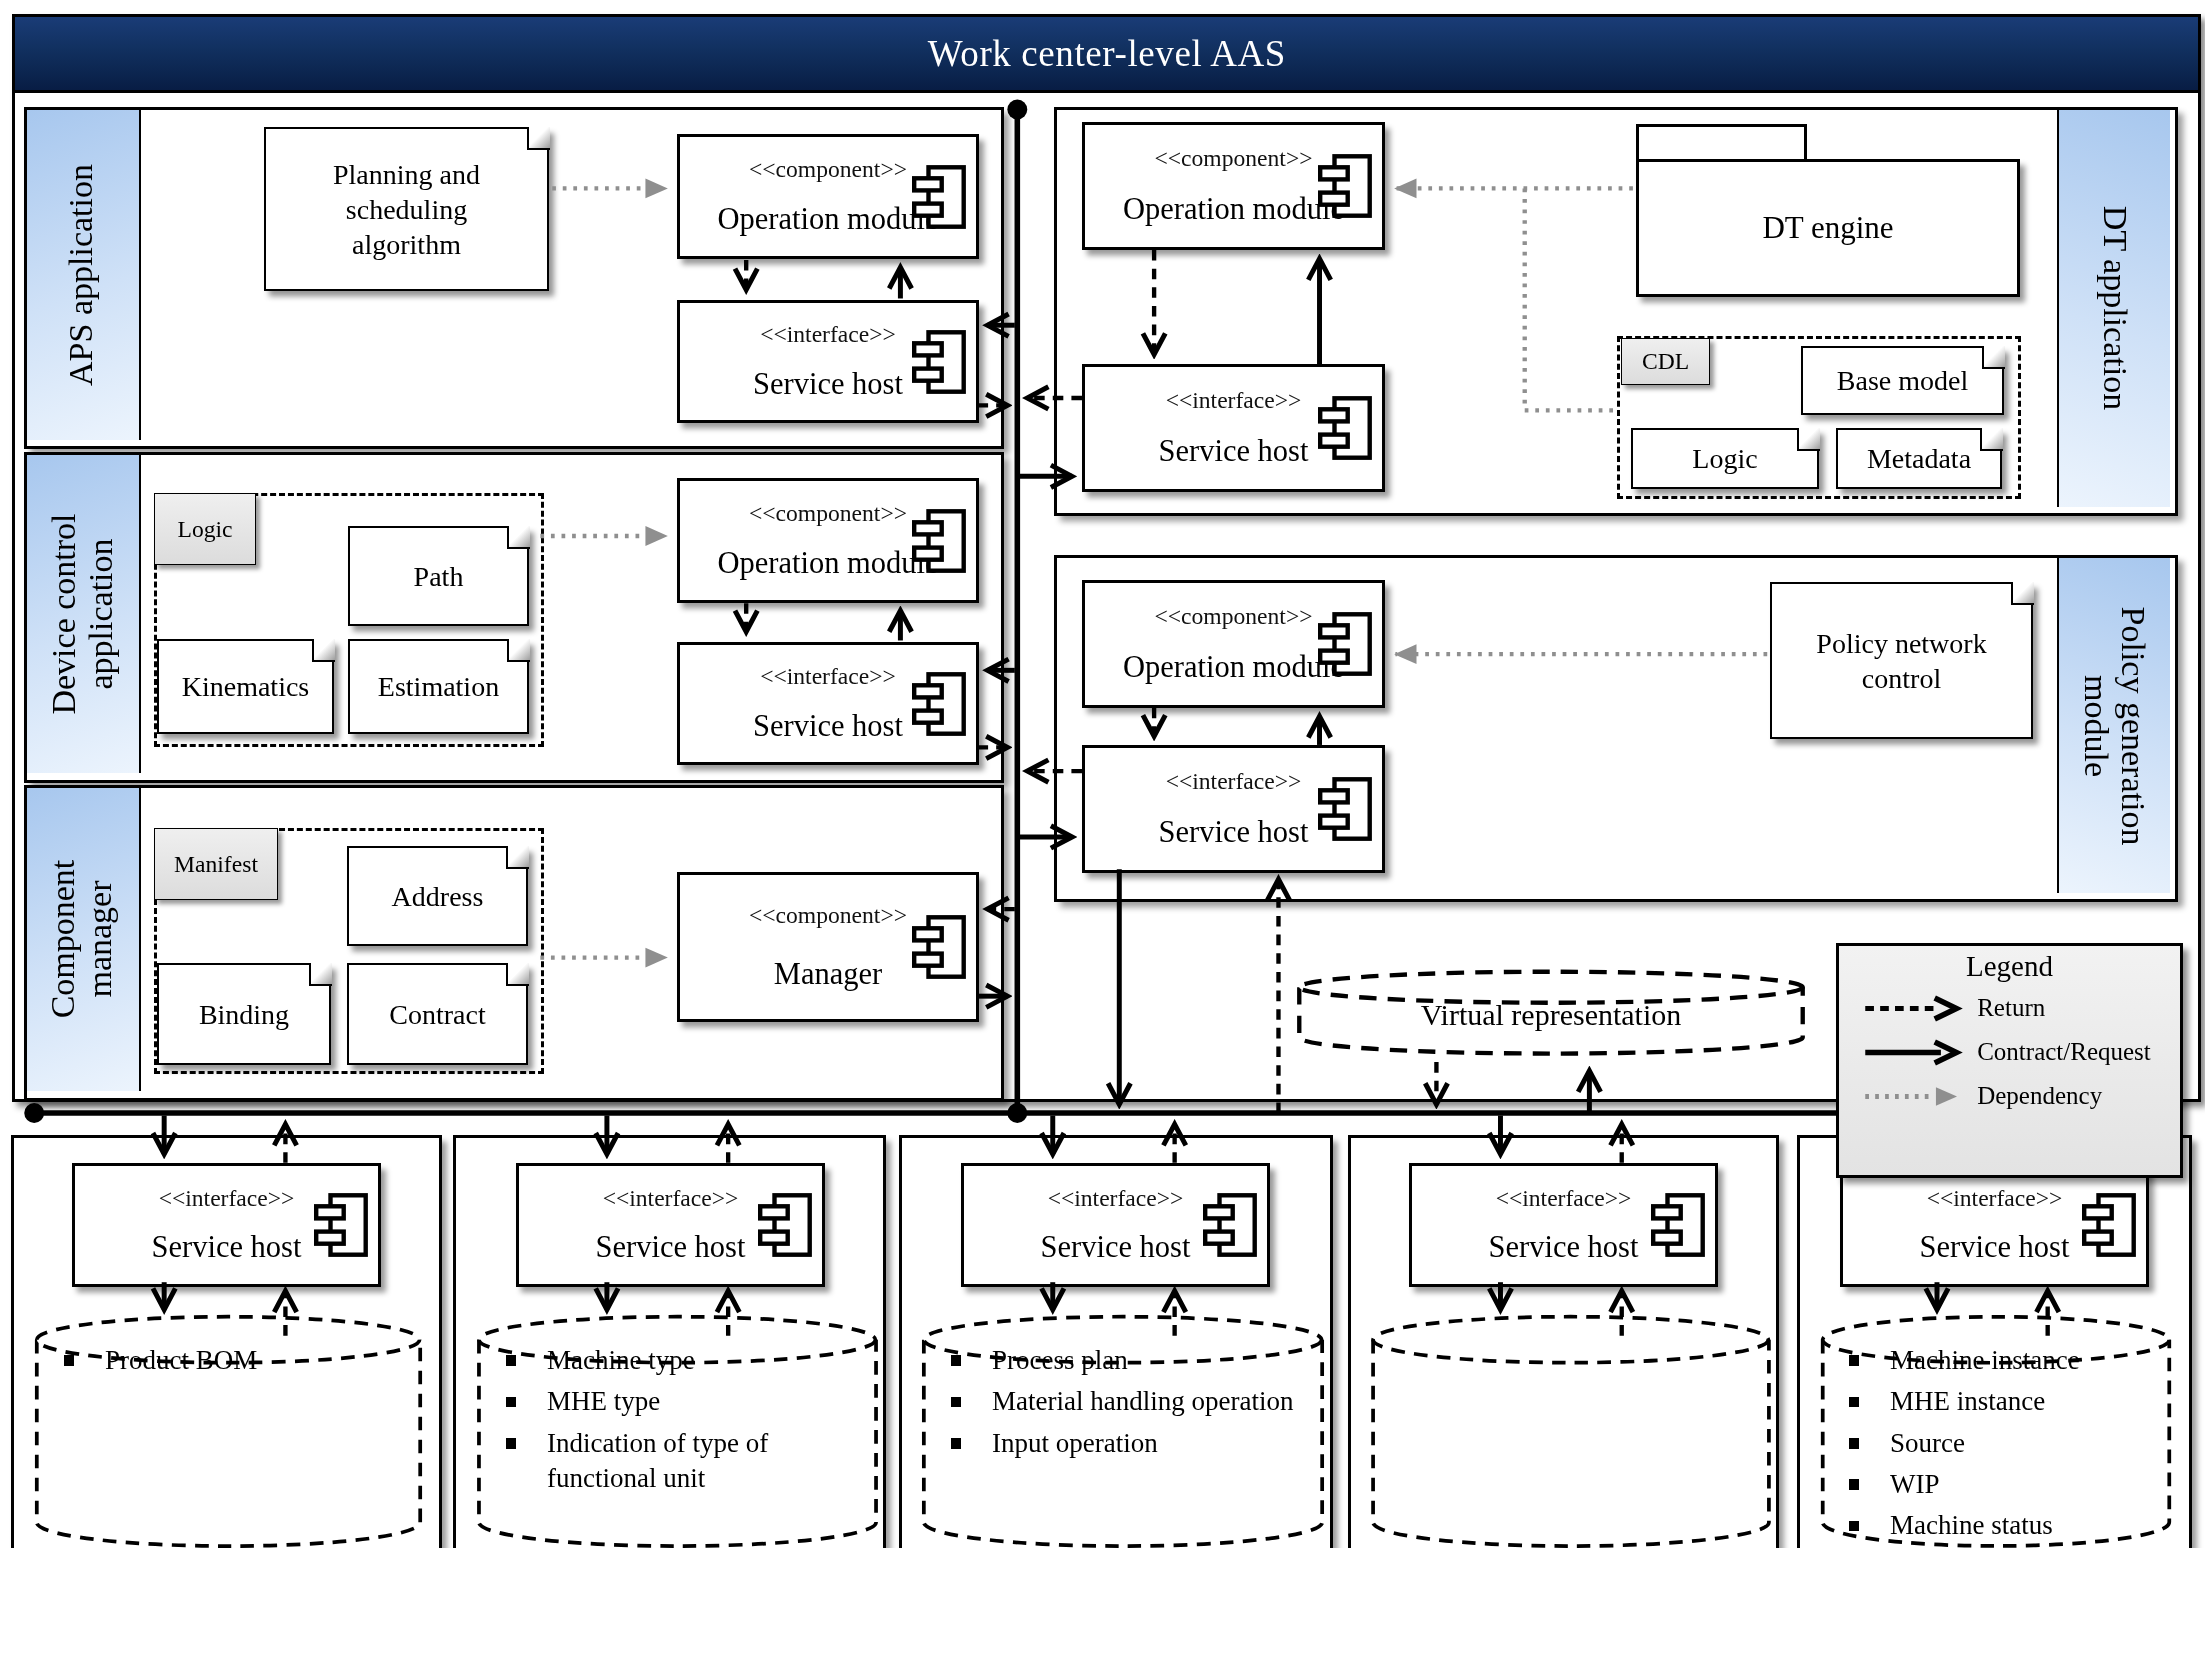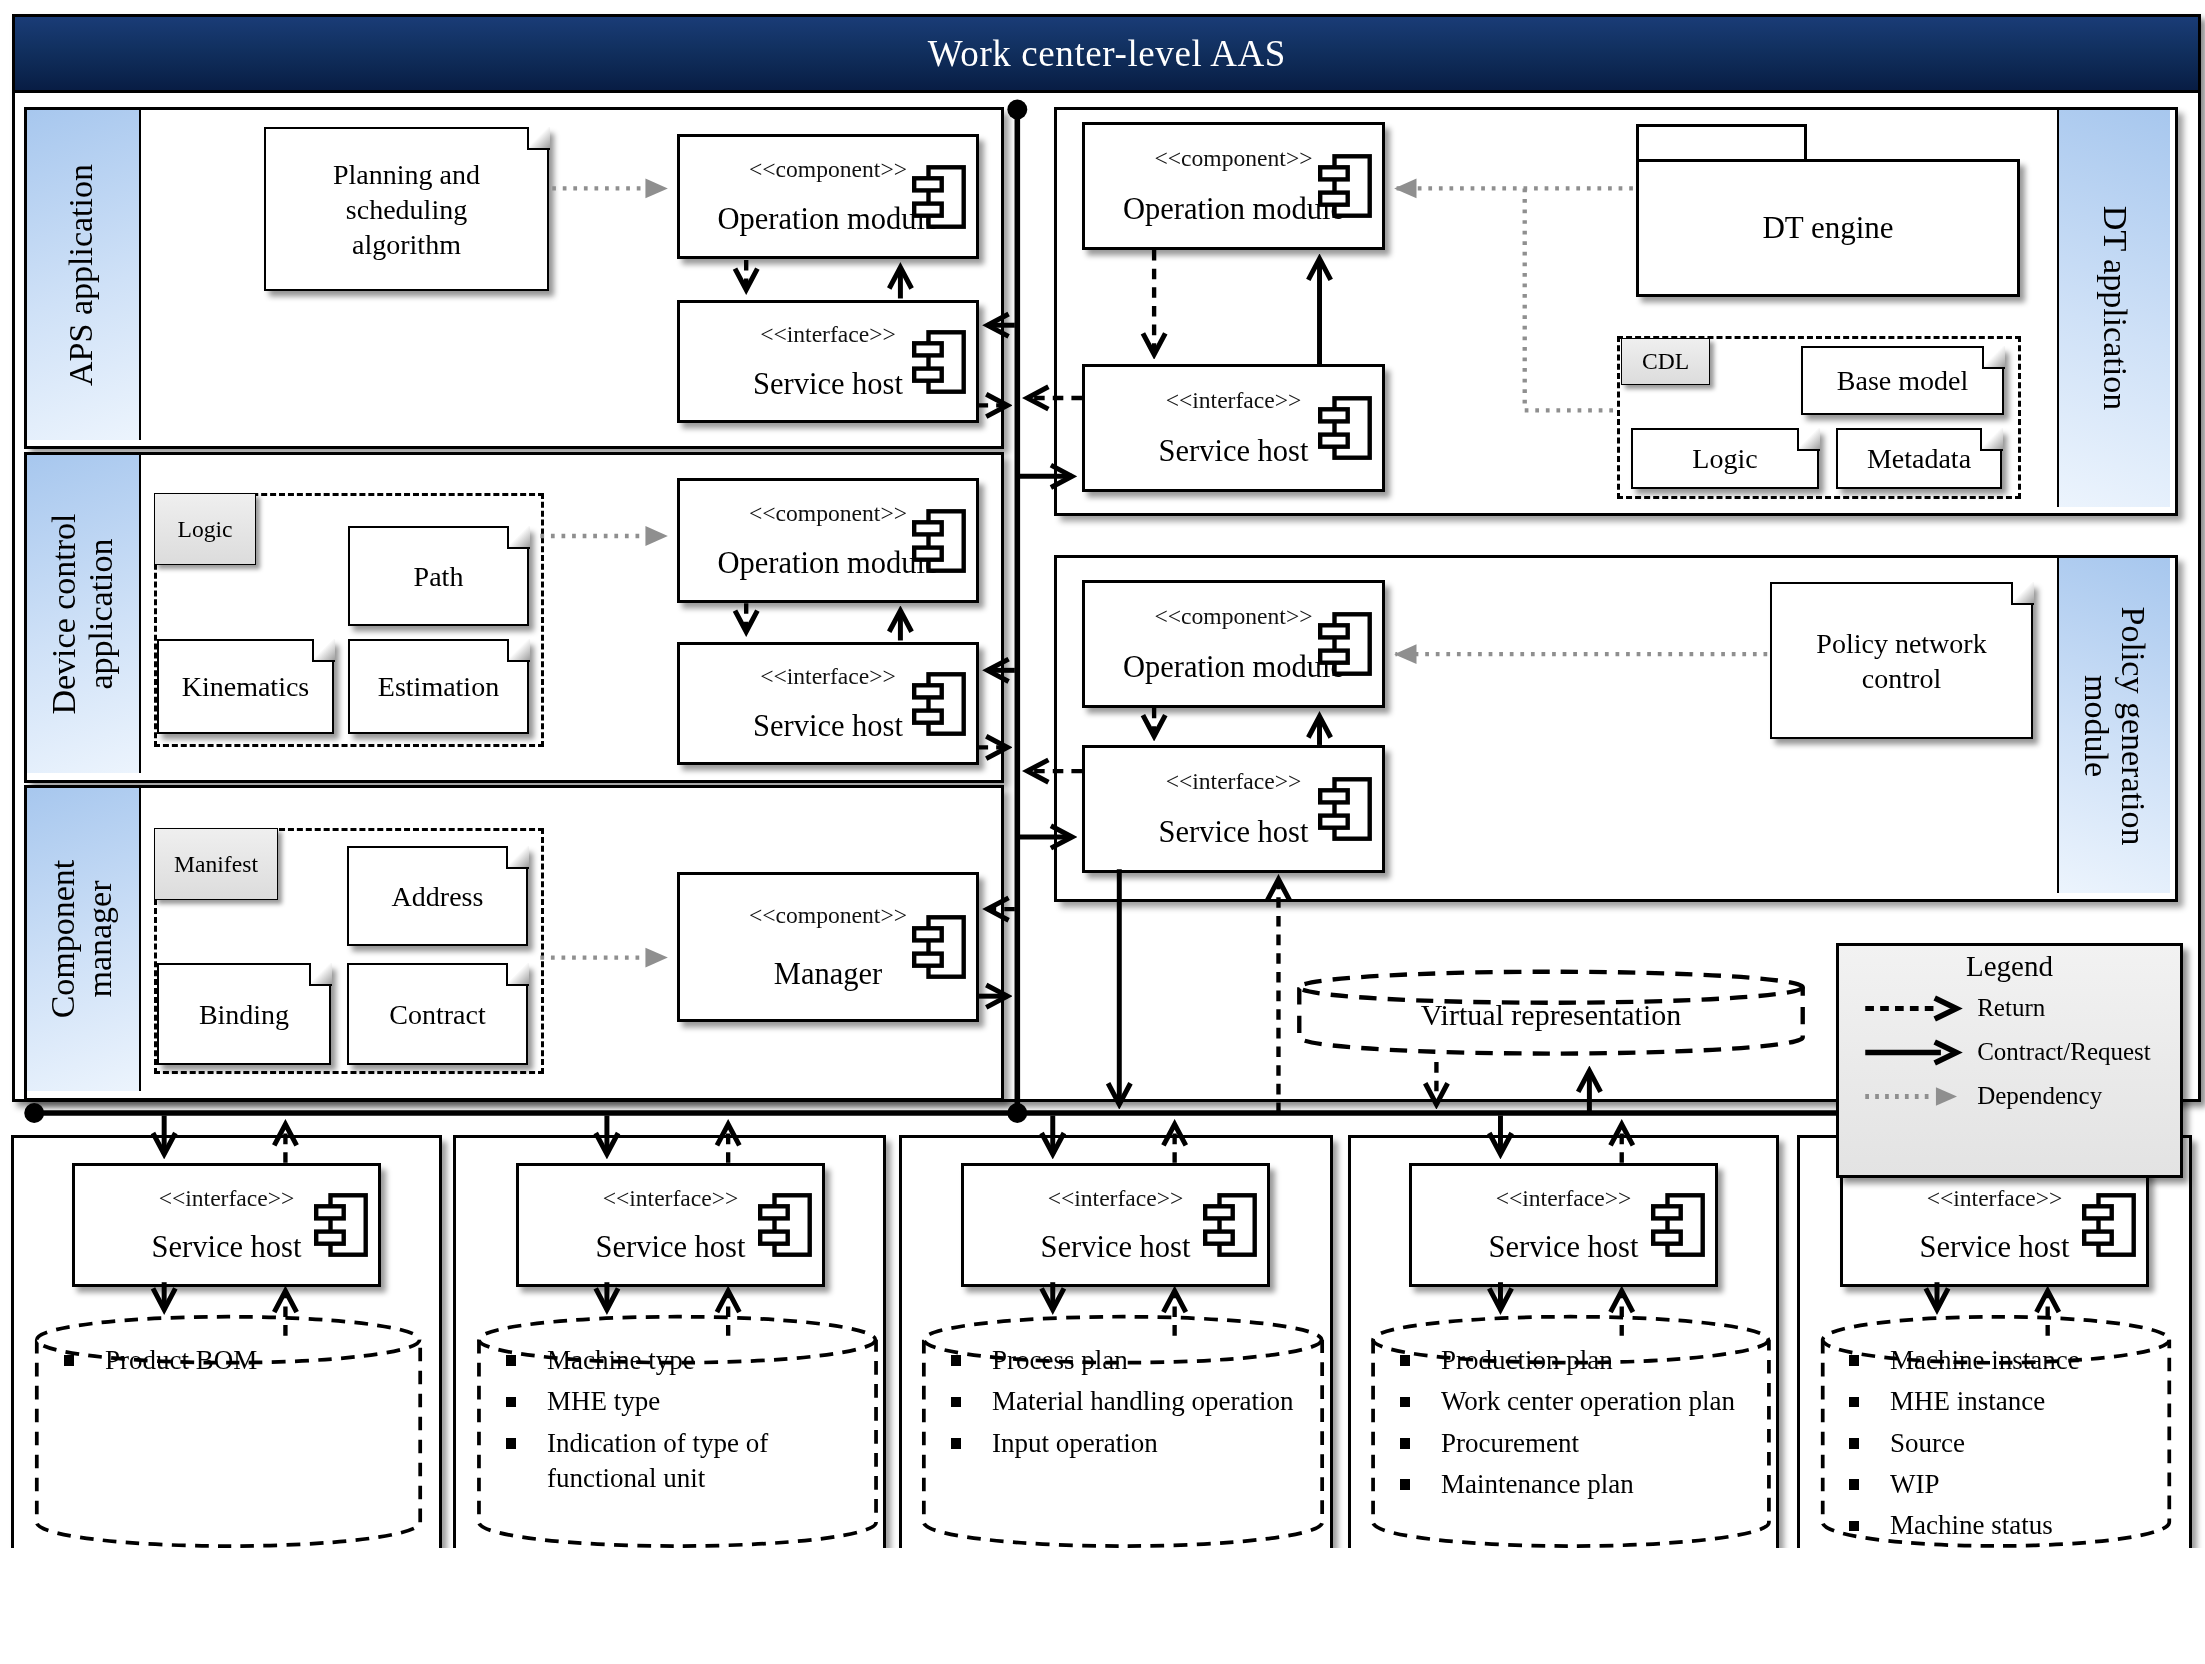--- a/index.html
+++ b/index.html
@@ -335,28 +335,20 @@
         <rect x="4" y="26" width="50" height="22" fill="#fff" stroke="#000" stroke-width="8"></rect>
         <rect x="4" y="72" width="50" height="22" fill="#fff" stroke="#000" stroke-width="8"></rect>
       </svg>
   </div>
   <div class="cylwrap" style="left:1369px;top:1313px;">
     <svg width="404" height="238" viewBox="0 0 649 383">
         <path d="M 6,43 L 6,337 A 318,38 0 0 0 643,337 L 643,43" fill="#fff" stroke="#000" stroke-width="6" stroke-dasharray="22 15"></path>
         <ellipse cx="324" cy="43" rx="318" ry="37" fill="#fff" stroke="#000" stroke-width="6" stroke-dasharray="22 15"></ellipse>
       </svg>
   </div>
-  <div class="items" style="left:1392px;top:1343px;width:361px;">
-    <ul>
-      <li>Production plan</li>
-      <li>Work center operation plan</li>
-      <li>Procurement</li>
-      <li>Maintenance plan</li>
-    </ul>
-  </div>
 
   <div class="bsect" style="left:1797px;top:1135px;width:389px;height:510px;">
     <div class="bstrip">
         <span>Plant</span>
       </div>
   </div>
   <div class="comp" style="left:1840px;top:1163px;width:303px;height:118px;">
     <span class="stereo">&lt;&lt;interface&gt;&gt;</span>
     <span class="cname">Service host</span>
     <svg class="icon" width="55" height="66" viewBox="0 0 100 120">

